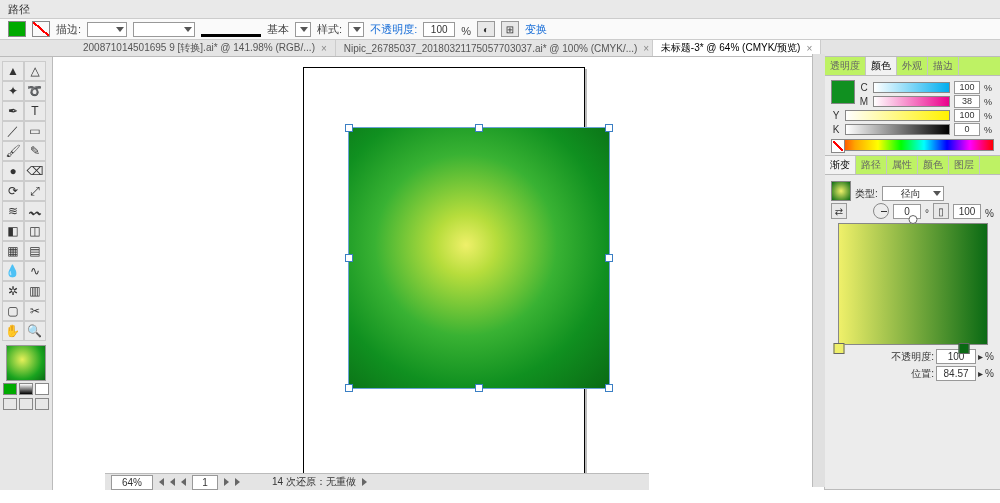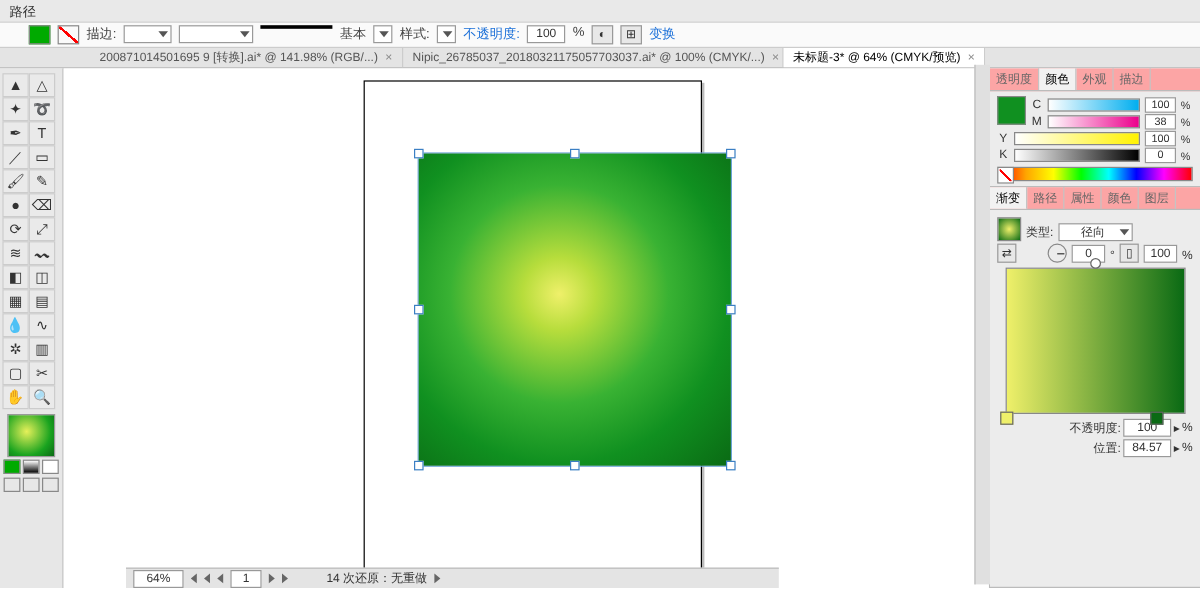--- a/index.html
+++ b/index.html
@@ -1,17 +1,17 @@
 <!DOCTYPE html>
 <html><head>
 <meta charset="utf-8">
 <style>
   html,body{margin:0;padding:0;width:1000px;height:503px;overflow:hidden;font-family:"Microsoft YaHei",Tahoma,Arial,sans-serif;font-size:11px;color:#333;background:#fff}
   .titlebar{height:18px;background:#e9e9e9;border-bottom:1px solid #ccc;display:flex;align-items:center;padding:0 8px}
-  .optbar{height:16px;background:#fafafa;border-bottom:1px solid #ccc;display:flex;align-items:flex-start;padding:2px 24px;gap:6px}
+  .optbar{height:16px;background:#fafafa;border-bottom:1px solid #ccc;display:flex;align-items:flex-end;padding:2px 8px;gap:6px}
   .swatch{width:16px;height:14px;border:1px solid #888;display:inline-block;background:#0a0}
   .noswatch{width:16px;height:14px;border:1px solid #888;display:inline-block;background:linear-gradient(to top right,transparent 45%,red 45%,red 55%,transparent 55%)}
   .lbl{color:#444}
   .numbox{width:30px;height:13px;border:1px solid #999;background:#fff;text-align:center;font-size:10px;line-height:13px}
   .dd{width:38px;height:13px;border:1px solid #999;background:#fff;display:flex;align-items:center;justify-content:flex-end;font-size:10px}
   .dd.wide{width:60px}
   .dd .tri{width:0;height:0;border-left:4px solid transparent;border-right:4px solid transparent;border-top:5px solid #555;margin:0 2px}
   .stroke-sample{width:60px;height:3px;background:#000}
   .link{color:#1a6fd8;cursor:pointer}
   .iconbtn{width:16px;height:14px;border:1px solid #999;background:#e8e8e8;display:inline-flex;align-items:center;justify-content:center;font-size:10px;color:#333}
@@ -27,21 +27,21 @@
   .miniswatches{display:flex;gap:2px;margin-top:2px}
   .miniswatches div{width:12px;height:10px;border:1px solid #888}
   .canvas-wrap{flex:1;background:#fff;position:relative;overflow:hidden}
   .artboard{position:absolute;left:250px;top:10px;width:280px;height:410px;background:#fff;box-shadow:2px 2px 0 #bbb;border:1px solid #000}
   .selbox{position:absolute;left:295px;top:70px;width:260px;height:260px;border:1px solid #6aa3d6}
   .selbox .fill{width:100%;height:100%;background:#6f96a3}
   .selbox .grad{position:absolute;inset:0;background:radial-gradient(circle at 45% 45%,#eff06a 0%, #b7dd3c 15%, #39b233 45%, #109020 70%, #0a6a14 100%)}
   .handle{width:6px;height:6px;background:#fff;border:1px solid #3b7fc4;position:absolute}
   .right-panels{width:175px;background:#e7e7e7;border-left:1px solid #bbb;display:flex;flex-direction:column}
   .panel{border-bottom:1px solid #bbb;background:#ececec}
-  .panel-tabs{display:flex;background:#fca5a5;border-bottom:1px solid #bbb}
+  .panel-tabs{display:flex;background:#bef264;border-bottom:1px solid #bbb}
   .ptab{padding:2px 5px;font-size:10px;color:#666;cursor:pointer;border-right:1px solid #c4c4c4}
   .ptab.sel{background:#f2f2f2;color:#000}
   .panel-body{padding:4px 6px;font-size:10px}
   .slider-row{display:flex;align-items:center;gap:4px;margin:1px 0}
   .slider-row .ch{width:10px;text-align:center}
   .slider-row .track{flex:1;height:9px;border:1px solid #888;position:relative}
   .slider-row .num{width:24px;height:11px;border:1px solid #999;text-align:center;font-size:9px;line-height:11px;background:#fff}
   .slider-row .pct{width:10px;font-size:9px}
   .color-big{width:22px;height:22px;border:1px solid #888;float:left;margin-right:4px}
   .spectrum{height:10px;border:1px solid #888;background:linear-gradient(90deg,red,orange,yellow,lime,cyan,blue,magenta,red);margin-top:2px;position:relative}

